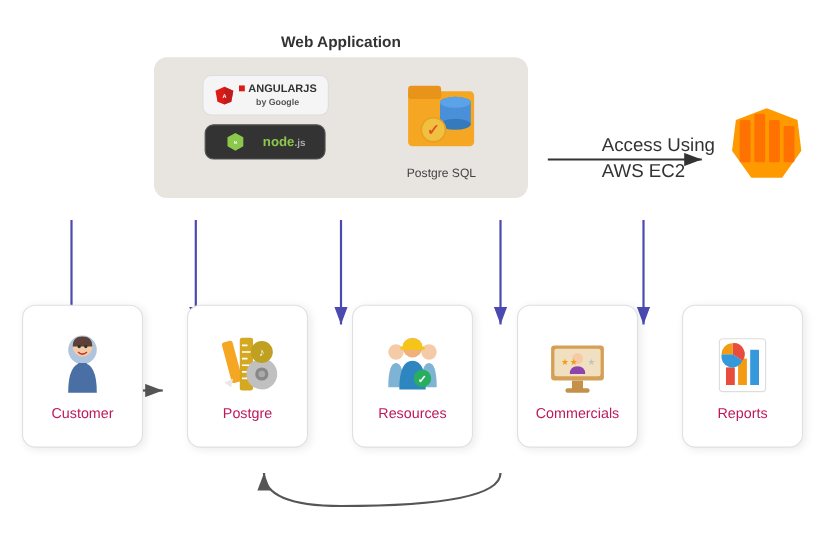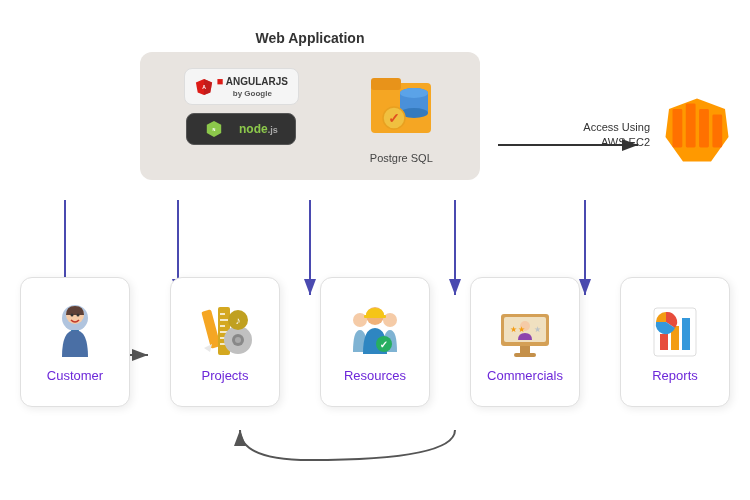--- a/index.html
+++ b/index.html
@@ -120,21 +120,21 @@
       flex-direction: column;
       align-items: center;
       justify-content: center;
       box-shadow: 2px 2px 8px rgba(0,0,0,0.08);
       gap: 8px;
       padding: 10px;
     }
 
     .module-label {
       font-size: 13px;
-      color: #6d28d9;
+      color: #be185d;
       font-weight: 500;
       text-align: center;
     }
 
     
     .arrows-svg {
       position: absolute;
       top: 0;
       left: 0;
       width: 750px;
@@ -222,21 +222,21 @@
           <ellipse cx="48" cy="25" rx="14" ry="5" fill="#5ba3e8"></ellipse>
 
           <circle cx="28" cy="50" r="11" fill="#f0c040" stroke="#e8a020" stroke-width="1.5"></circle>
           <text x="28" y="55" text-anchor="middle" fill="#e05020" font-size="14" font-weight="bold">✓</text>
         </svg>
         <div class="postgres-label">Postgre SQL</div>
       </div>
     </div>
   </div>
 
-  <div style="position:absolute; top:120px; right:100px; font-size:11px; color:#333; text-align:right; line-height:1.4;">
+  <div style="position:absolute; top:120px; right:100px; font-size:17px; color:#333; text-align:left; line-height:1.4;">
     <span style="white-space:pre-line;">Access Using
 AWS EC2</span>
   </div>
 
   <div style="position:absolute; top:95px; right:18px;">
     <svg width="70" height="70" viewBox="0 0 100 100">
 
       <polygon points="50,5 90,20 95,60 70,95 30,95 5,60 10,20" fill="#ff9900"></polygon>
       <rect x="15" y="20" width="14" height="55" rx="2" fill="#ff6600" opacity="0.8"></rect>
       <rect x="34" y="12" width="14" height="63" rx="2" fill="#ff6600" opacity="0.8"></rect>
@@ -280,21 +280,21 @@
         <line x1="24" y1="30" x2="32" y2="30" stroke="#fff" stroke-width="1.5"></line>
         <line x1="24" y1="36" x2="29" y2="36" stroke="#fff" stroke-width="1.5"></line>
         <line x1="24" y1="42" x2="32" y2="42" stroke="#fff" stroke-width="1.5"></line>
 
         <circle cx="42" cy="38" r="14" fill="#c0c0c0"></circle>
         <circle cx="42" cy="38" r="6" fill="#888"></circle>
         <circle cx="42" cy="38" r="3" fill="#aaa"></circle>
         <circle cx="42" cy="18" r="10" fill="#c0a020"></circle>
         <text x="42" y="22" text-anchor="middle" fill="#fff" font-size="10" font-weight="bold">♪</text>
       </svg>
-      <div class="module-label">Projects</div>
+      <div class="module-label">Postgre</div>
     </div>
 
     <div class="module-card">
       <svg width="58" height="58" viewBox="0 0 58 58">
 
         <circle cx="14" cy="18" r="7" fill="#f5cba7"></circle>
         <path d="M7,50 Q7,28 14,28 Q21,28 21,50" fill="#7fb3d3"></path>
 
         <circle cx="44" cy="18" r="7" fill="#f5cba7"></circle>
         <path d="M37,50 Q37,28 44,28 Q51,28 51,50" fill="#7fb3d3"></path>

